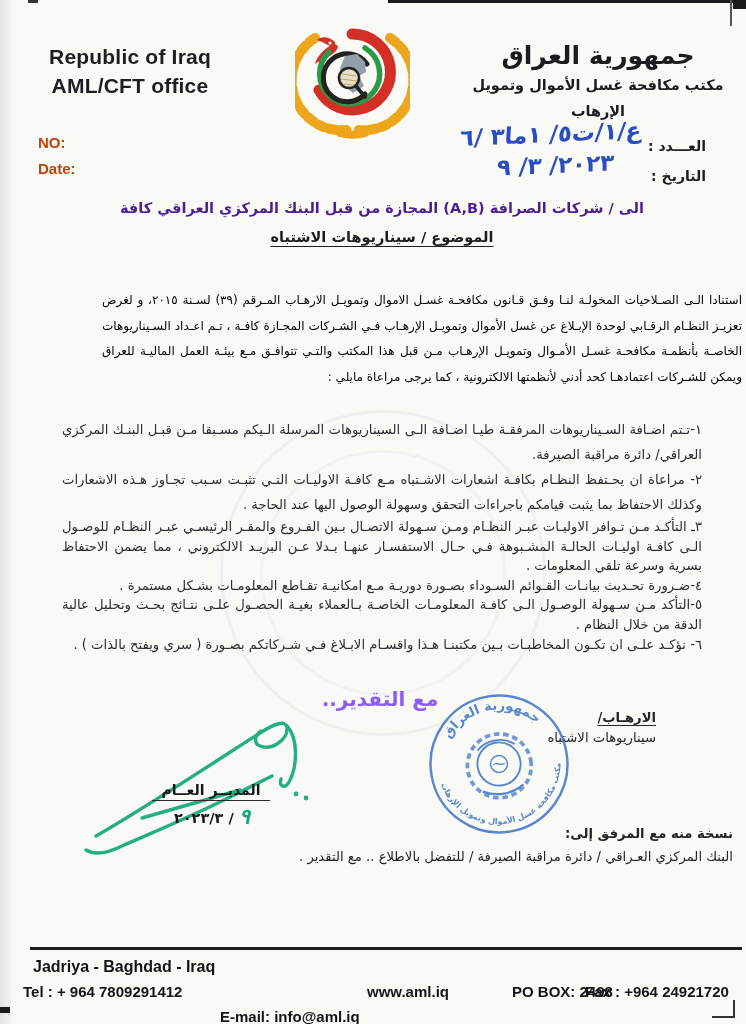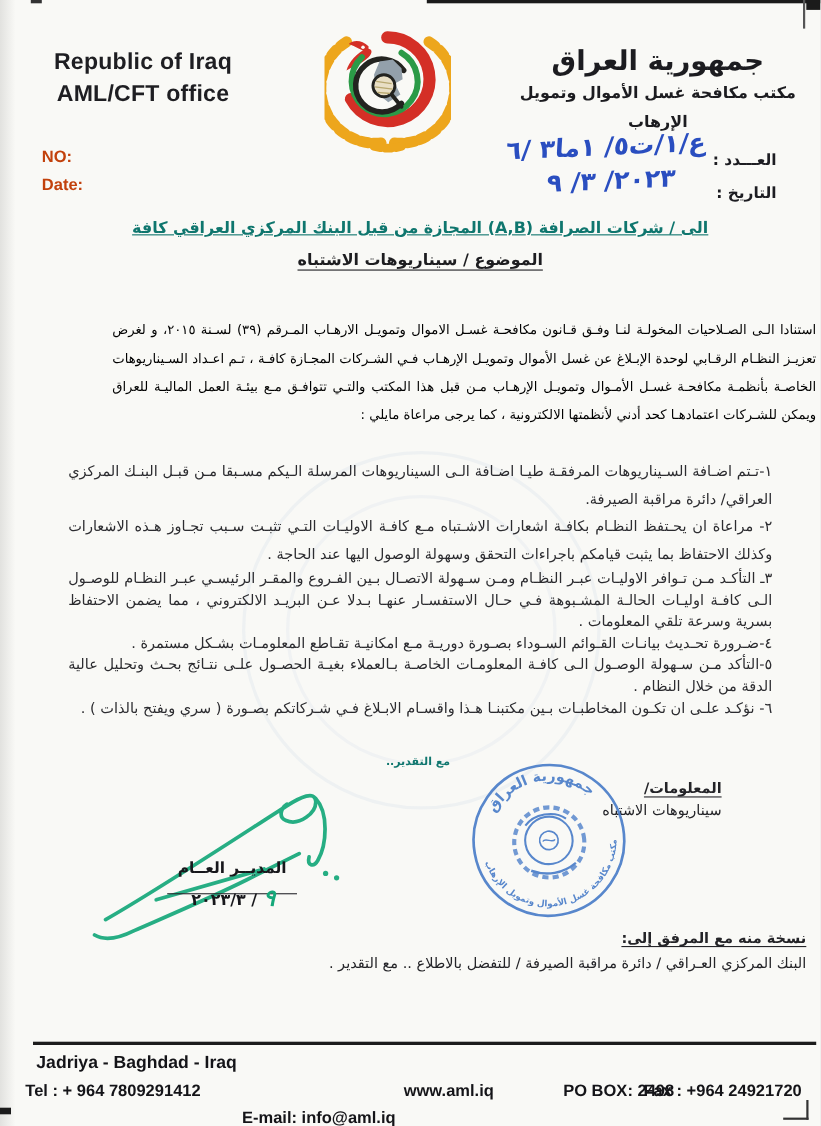--- a/index.html
+++ b/index.html
@@ -25,47 +25,47 @@
   .ar-head{position:absolute;left:462px;top:40px;width:272px;text-align:center;direction:rtl;color:#1c1c20;}
   .ar-head .l1{font-size:25px;font-weight:bold;line-height:32px;}
   .ar-head .l2{font-size:14.5px;font-weight:bold;line-height:26px;}
   .no-date{position:absolute;left:38px;top:130px;font-family:"Liberation Sans",sans-serif;
     font-weight:bold;font-size:15px;color:#c2410c;line-height:26px;}
   .ar-field-label{position:absolute;direction:rtl;font-weight:bold;font-size:14px;color:#1d1d22;margin-left:16px;}
   .hand{position:absolute;direction:rtl;color:#2a4ec0;font-size:23px;font-weight:bold;
     transform:rotate(-2.5deg) skewX(-6deg);letter-spacing:1px;white-space:nowrap;}
   
   .body-block{position:absolute;left:62px;width:640px;direction:rtl;}
-  .to-line{top:200px;text-align:center;font-weight:bold;font-size:14.5px;color:#0f766e;text-decoration:underline;}
+  .to-line{top:200px;text-align:center;font-weight:bold;font-size:14.5px;color:#4c1d95;}
   .subject-line{top:229px;text-align:center;font-weight:bold;font-size:14.5px;color:#1d1d20;
     text-decoration:underline;text-underline-offset:4px;}
   .greeting{top:261px;text-align:right;padding-left:0;padding-right:0;font-weight:bold;font-size:14.5px;}
   .intro{top:288px;font-size:12px;line-height:25.5px;text-align:justify;color:#000000;margin-left:40px;}
   .items{top:417px;font-size:13.2px;color:#2c2c30;}
   .items .it{text-align:justify;}
   .it1,.it2{line-height:25px;}
   .it3,.it4,.it5,.it6{line-height:19.6px;}
   .closing{position:absolute;left:300px;top:687px;width:160px;text-align:center;
-    font-weight:bold;font-size:10px;direction:rtl;color:#0f766e;}
+    font-weight:bold;font-size:20px;direction:rtl;color:#8b5cf6;}
   .attachments{position:absolute;right:90px;top:708px;direction:rtl;text-align:right;
     font-size:13.2px;line-height:20px;color:#242428;}
   .attachments .lbl{font-weight:bold;text-decoration:underline;text-underline-offset:3px;}
   
   .sig-svg{position:absolute;left:82px;top:698px;}
   .sig-title{position:absolute;left:152px;top:782px;width:118px;text-align:center;direction:rtl;
-    font-weight:bold;font-size:14px;color:#17171b;border-bottom:1.6px solid #2a2a2e;padding-bottom:14px;}
+    font-weight:bold;font-size:14px;color:#17171b;border-bottom:1.6px solid #2a2a2e;padding-bottom:2px;}
   .sig-date{position:absolute;left:142px;top:804px;width:140px;text-align:center;
     font-weight:bold;font-size:14.5px;color:#17171b;white-space:nowrap;}
   .sig-date .green-digit{color:#15a87a;font-size:21px;display:inline-block;
     transform:rotate(8deg);font-style:italic;}
   .stamp{position:absolute;left:424px;top:689px;transform:rotate(-10deg);opacity:.92;}
   
   .copy-block{position:absolute;right:13px;top:822px;direction:rtl;text-align:right;
     font-size:13.2px;line-height:23px;color:#242428;}
-  .copy-block .lbl{font-weight:bold;text-decoration:underline;text-underline-offset:3px;margin-top:20px;}
+  .copy-block .lbl{font-weight:bold;text-underline-offset:3px;}
   
   .footer-line{position:absolute;left:30px;top:947px;width:712px;height:2.5px;background:#1c1c1c;}
   .ft{position:absolute;font-family:"Liberation Sans",sans-serif;font-weight:bold;
     color:#141418;font-size:15px;white-space:nowrap;}
   .ft-ar{font-family:"DejaVu Sans",sans-serif;direction:rtl;font-size:15px;}
 </style>
 </head>
 <body>
 
 <div class="page">
@@ -142,21 +142,21 @@
     <div class="it it2">٢- مراعاة ان يحـتفظ النظـام بكافـة اشعارات الاشـتباه مـع كافـة الاوليـات التـي تثبـت سـبب تجـاوز هـذه الاشعارات وكذلك الاحتفاظ بما يثبت قيامكم باجراءات التحقق وسهولة الوصول اليها عند الحاجة .</div>
     <div class="it it3">٣ـ التأكـد مـن تـوافر الاوليـات عبـر النظـام ومـن سـهولة الاتصـال بـين الفـروع والمقـر الرئيسـي عبـر النظـام للوصـول الـى كافـة اوليـات الحالـة المشـبوهة فـي حـال الاستفسـار عنهـا بـدلا عـن البريـد الالكتروني ، مما يضمن الاحتفاظ بسرية وسرعة تلقي المعلومات .</div>
     <div class="it it4">٤-ضـرورة تحـديث بيانـات القـوائم السـوداء بصـورة دوريـة مـع امكانيـة تقـاطع المعلومـات بشـكل مستمرة .</div>
     <div class="it it5">٥-التأكد مـن سـهولة الوصـول الـى كافـة المعلومـات الخاصـة بـالعملاء بغيـة الحصـول علـى نتـائج بحـث وتحليل عالية الدقة من خلال النظام .</div>
     <div class="it it6">٦- نؤكـد علـى ان تكـون المخاطبـات بـين مكتبنـا هـذا واقسـام الابـلاغ فـي شـركاتكم بصـورة ( سري ويفتح بالذات ) .</div>
   </div>
 
   <div class="closing">مع التقدير..</div>
 
   <div class="attachments">
-    <div class="lbl">المعلومات/</div>
+    <div class="lbl">الارهـاب/</div>
     <div>سيناريوهات الاشتباه</div>
   </div>
 
   <svg class="sig-svg" width="260" height="165" viewBox="0 0 260 165">
     <g fill="none" stroke="#15a87a" stroke-width="3.4" stroke-linecap="round" opacity="0.92">
       <path d="M 14,138 C 60,112 148,54 178,35 C 192,26 204,21 205,30 C 206,41 190,53 178,48 C 171,45 173,37 179,33"></path>
       <path d="M 205,28 C 217,41 215,70 207,84 C 203,91 197,89 199,81"></path>
       <path d="M 4,152 C 14,158 28,154 40,148 C 72,134 110,118 142,102 L 190,78"></path>
       <path d="M 60,120 C 95,110 130,100 158,92"></path>
     </g>

